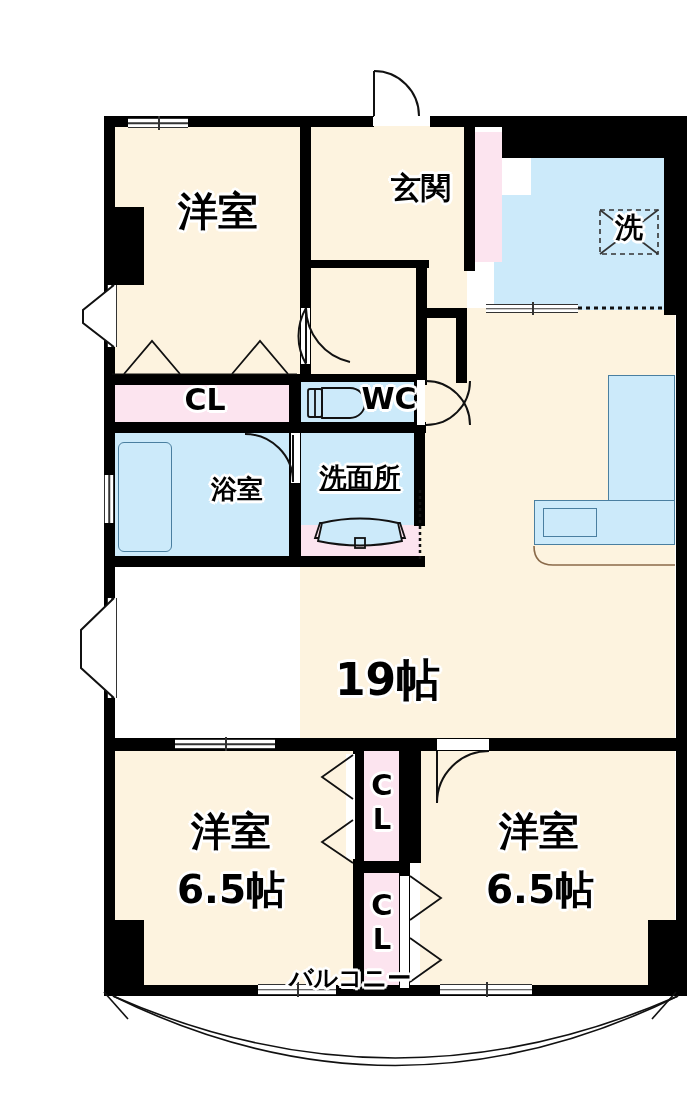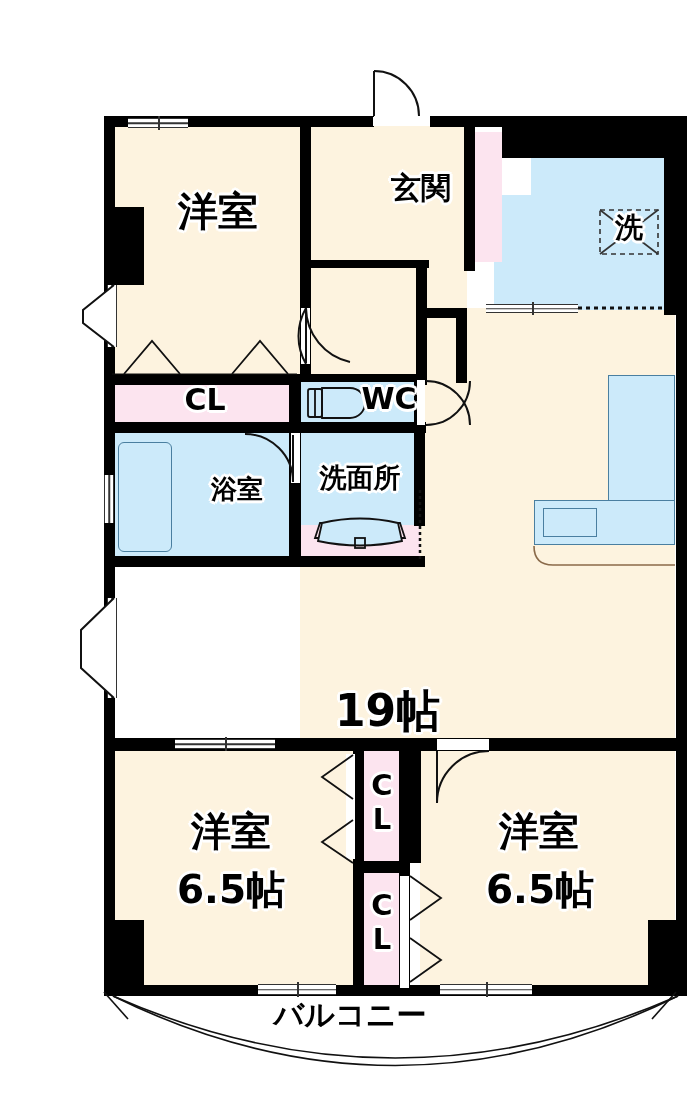--- a/index.html
+++ b/index.html
@@ -233,28 +233,28 @@
   <div class="lbl" style="left:378px;top:152px;width:86px;font-size:30px;">玄関</div>
 
   <div class="lbl" style="left:609px;top:193px;width:40px;font-size:28px;">洗</div>
 
   <div class="lbl" style="left:170px;top:364px;width:70px;font-size:30px;">CL</div>
 
   <div class="lbl" style="left:358px;top:363px;width:62px;font-size:30px;">WC</div>
 
   <div class="lbl" style="left:191px;top:456px;width:92px;font-size:26px;">浴室</div>
 
-  <div class="lbl" style="left:304px;top:444px;width:112px;font-size:27px;">洗面所</div>
-
-  <div class="lbl" style="left:320px;top:668px;width:135px;font-size:44px;">19帖</div>
+  <div class="lbl" style="left:304px;top:444px;width:112px;font-size:27px;text-decoration:underline;">洗面所</div>
+
+  <div class="lbl" style="left:320px;top:637px;width:135px;font-size:44px;">19帖</div>
 
   <div class="lbl" style="left:176px;top:790px;width:110px;font-size:40px;">洋室</div>
   <div class="lbl" style="left:161px;top:850px;width:140px;font-size:39px;">6.5帖</div>
 
   <div class="lbl" style="left:484px;top:790px;width:110px;font-size:40px;">洋室</div>
   <div class="lbl" style="left:470px;top:850px;width:140px;font-size:39px;">6.5帖</div>
 
   <div class="lbl vert" style="left:366px;top:748px;width:30px;font-size:29px;">CL</div>
   <div class="lbl vert" style="left:366px;top:868px;width:30px;font-size:29px;">CL</div>
 
-  <div class="lbl" style="left:255px;top:979px;width:190px;font-size:30px;">バルコニー</div>
+  <div class="lbl" style="left:255px;top:946px;width:190px;font-size:24px;">バルコニー</div>
 
 </div>
 
 </body></html>

